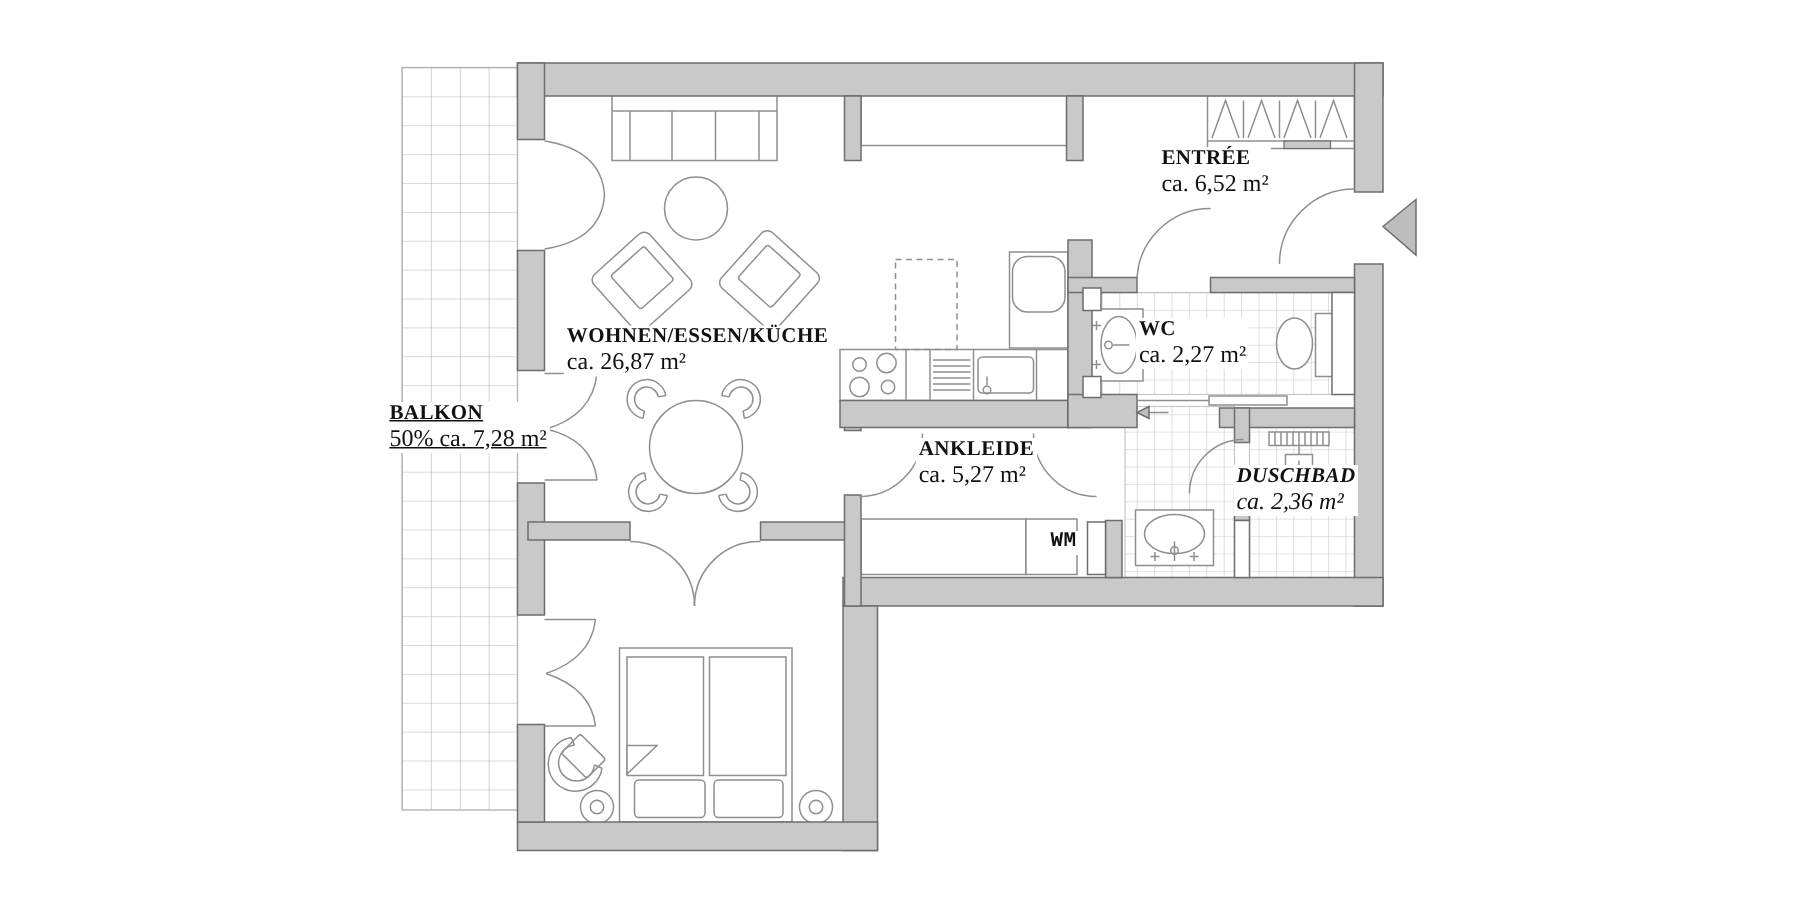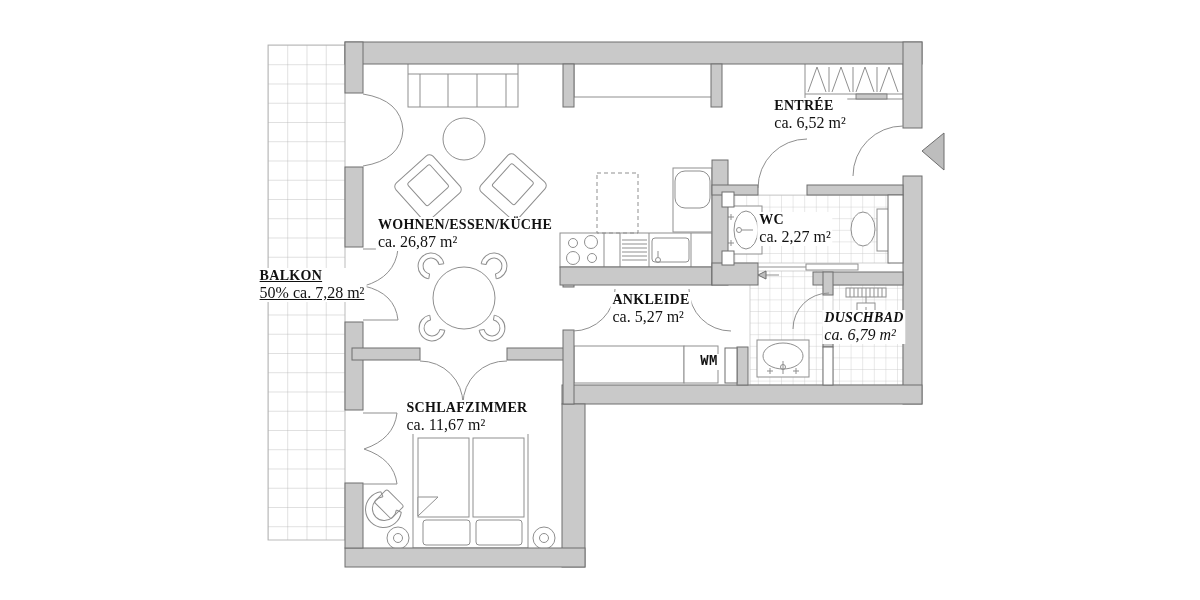--- a/index.html
+++ b/index.html
@@ -328,19 +328,15 @@
   <div class="room-label" id="lbl-ankleide">
     <div class="rname">ANKLEIDE</div>
     <div class="rarea">ca. 5,27 m²</div>
   </div>
   <div class="room-label" id="lbl-wm">
     <div class="rname">WM</div>
 
   </div>
   <div class="room-label" id="lbl-duschbad">
     <div class="rname">DUSCHBAD</div>
-    <div class="rarea">ca. 6,79 m²</div>
-  </div>
-  <div class="room-label" id="lbl-schlafzimmer">
-    <div class="rname">SCHLAFZIMMER</div>
-    <div class="rarea">ca. 11,67 m²</div>
+    <div class="rarea">ca. 2,36 m²</div>
   </div>
 </div>
 
 </body></html>

